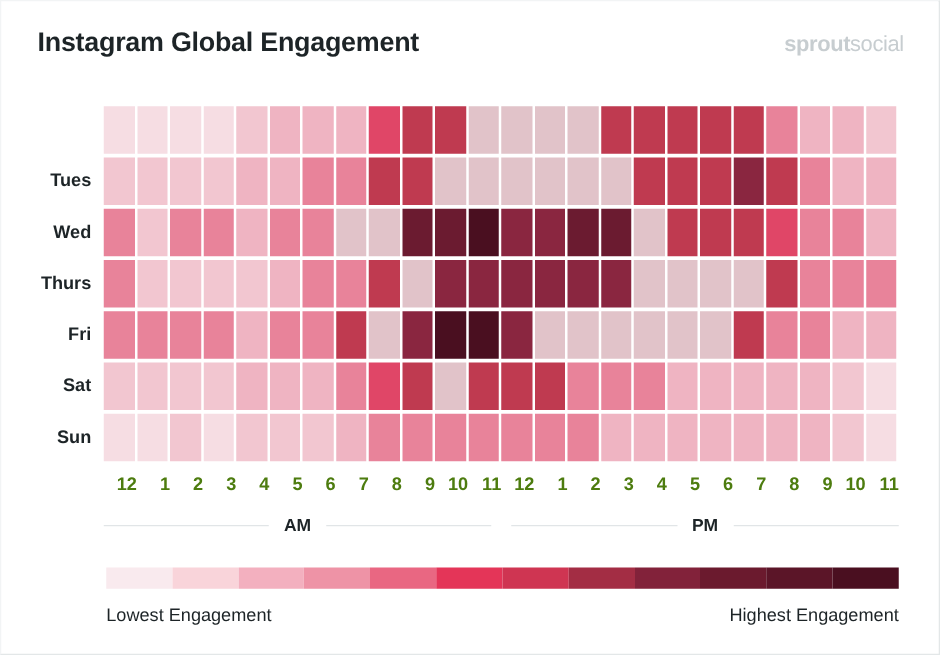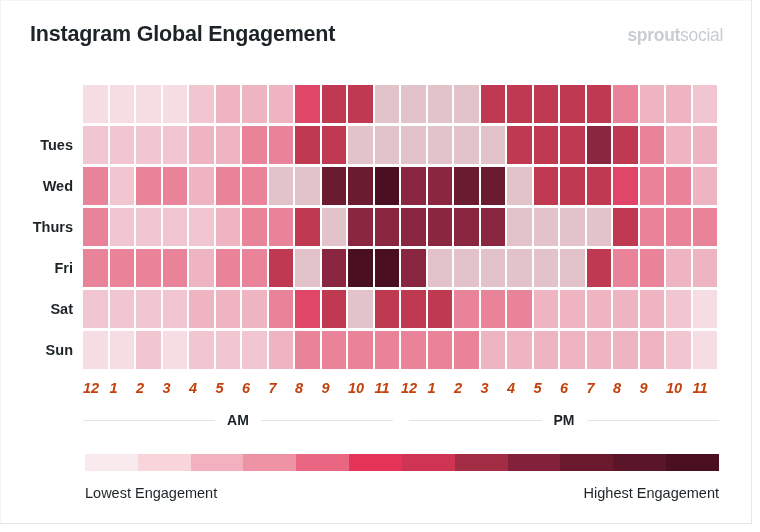--- a/index.html
+++ b/index.html
@@ -101,26 +101,25 @@
     position: absolute;
     left: 82px;
     top: 377px;
     width: 636px;
     height: 22px;
   }
   .x-label {
     position: absolute;
     top: 0;
     width: 26.5px;
-    text-align: left;
+    text-align: right;
     font-size: 14.5px;
     font-weight: bold;
-    color: #c2410c;
+    color: #4d7c0f;
     line-height: 20px;
-    font-style: italic;
   }
 
   
   #period-axis {
     position: absolute;
     left: 82px;
     top: 409px;
     width: 636px;
     height: 20px;
   }

